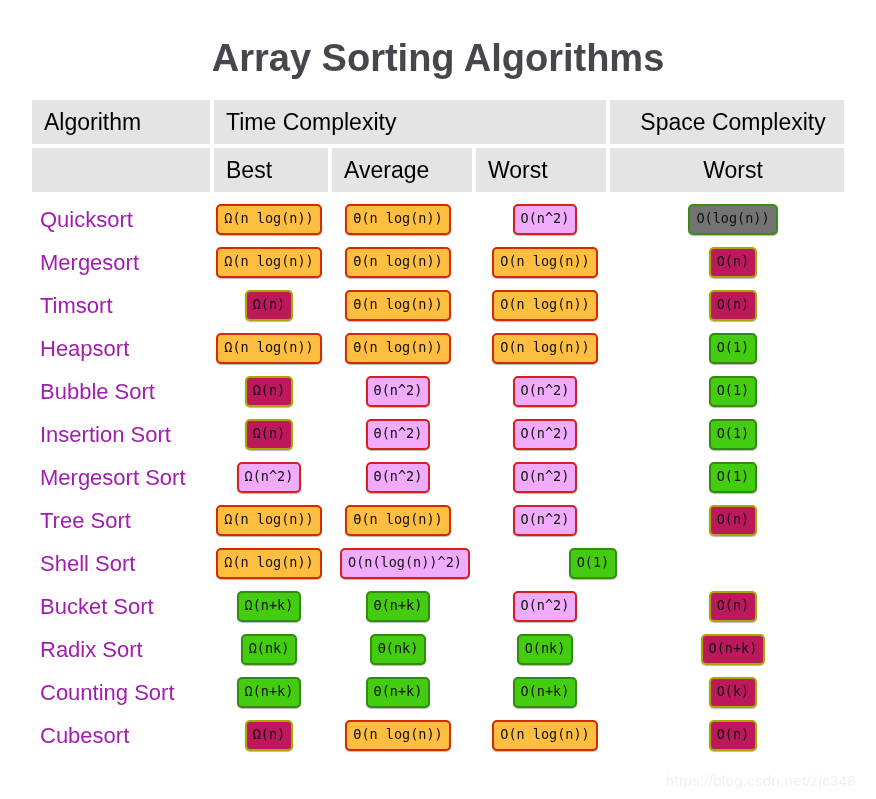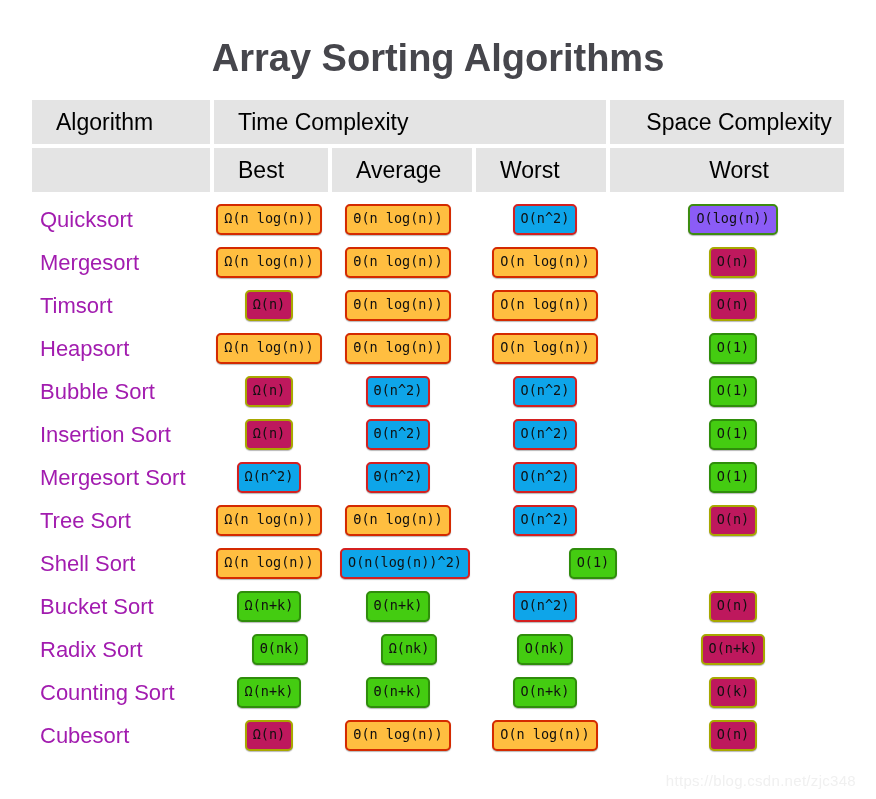--- a/index.html
+++ b/index.html
@@ -41,21 +41,21 @@
     width: 100%;
     gap: 4px;
     margin-bottom: 4px;
   }
   .head-cell {
     background: #e4e4e4;
     color: #000000;
     font-size: 23px;
     line-height: 44px;
     height: 44px;
-    padding-left: 24px;
+    padding-left: 12px;
     box-sizing: border-box;
     white-space: nowrap;
     overflow: hidden;
   }
   .head-cell.blank { color: transparent; }
 
   .w-algo    { width: 178px; flex: 0 0 178px; }
   .w-time    { width: 392px; flex: 0 0 392px; }
   .w-space   { width: 234px; flex: 0 0 234px; text-align: center; }
   .w-best    { width: 114px; flex: 0 0 114px; }
@@ -98,24 +98,24 @@
     padding: 6px 6px 7px 6px;
     border-radius: 5px;
     border-style: solid;
     border-width: 2px;
     color: #101010;
     white-space: nowrap;
     box-shadow: 0 1px 1px rgba(0,0,0,0.28);
     text-align: right;
   }
   .badge.orange      { background: #ffbe40; border-color: #d42a00; }
-  .badge.red         { background: #0ea5e9; border-color: #d42020; }
+  .badge.red         { background: #f0abfc; border-color: #d42020; }
   .badge.yellow      { background: #be185d; border-color: #a8a800; }
   .badge.green       { background: #44cc11; border-color: #2f8d0b; }
-  .badge.greenyellow { background: #8b5cf6; border-color: #3d8c10; }
+  .badge.greenyellow { background: #737373; border-color: #3d8c10; }
 
   .watermark {
     position: absolute;
     right: 20px;
     bottom: 10px;
     font-size: 15px;
     color: #f0f0f0;
     letter-spacing: 0.3px;
     white-space: nowrap;
   }
@@ -284,25 +284,25 @@
         </div>
         <div class="cell-badge c-worst">
           <span class="badge red">O(n^2)</span>
         </div>
         <div class="cell-badge c-space">
           <span class="badge yellow">O(n)</span>
         </div>
       </div>
       <div class="row">
         <div class="cell-algo">Radix Sort</div>
+        <div class="cell-badge c-best">
+          <span class="badge green">Ω(nk)</span>
+        </div>
         <div class="cell-badge c-avg">
           <span class="badge green">Θ(nk)</span>
-        </div>
-        <div class="cell-badge c-best">
-          <span class="badge green">Ω(nk)</span>
         </div>
         <div class="cell-badge c-worst">
           <span class="badge green">O(nk)</span>
         </div>
         <div class="cell-badge c-space">
           <span class="badge yellow">O(n+k)</span>
         </div>
       </div>
       <div class="row">
         <div class="cell-algo">Counting Sort</div>

